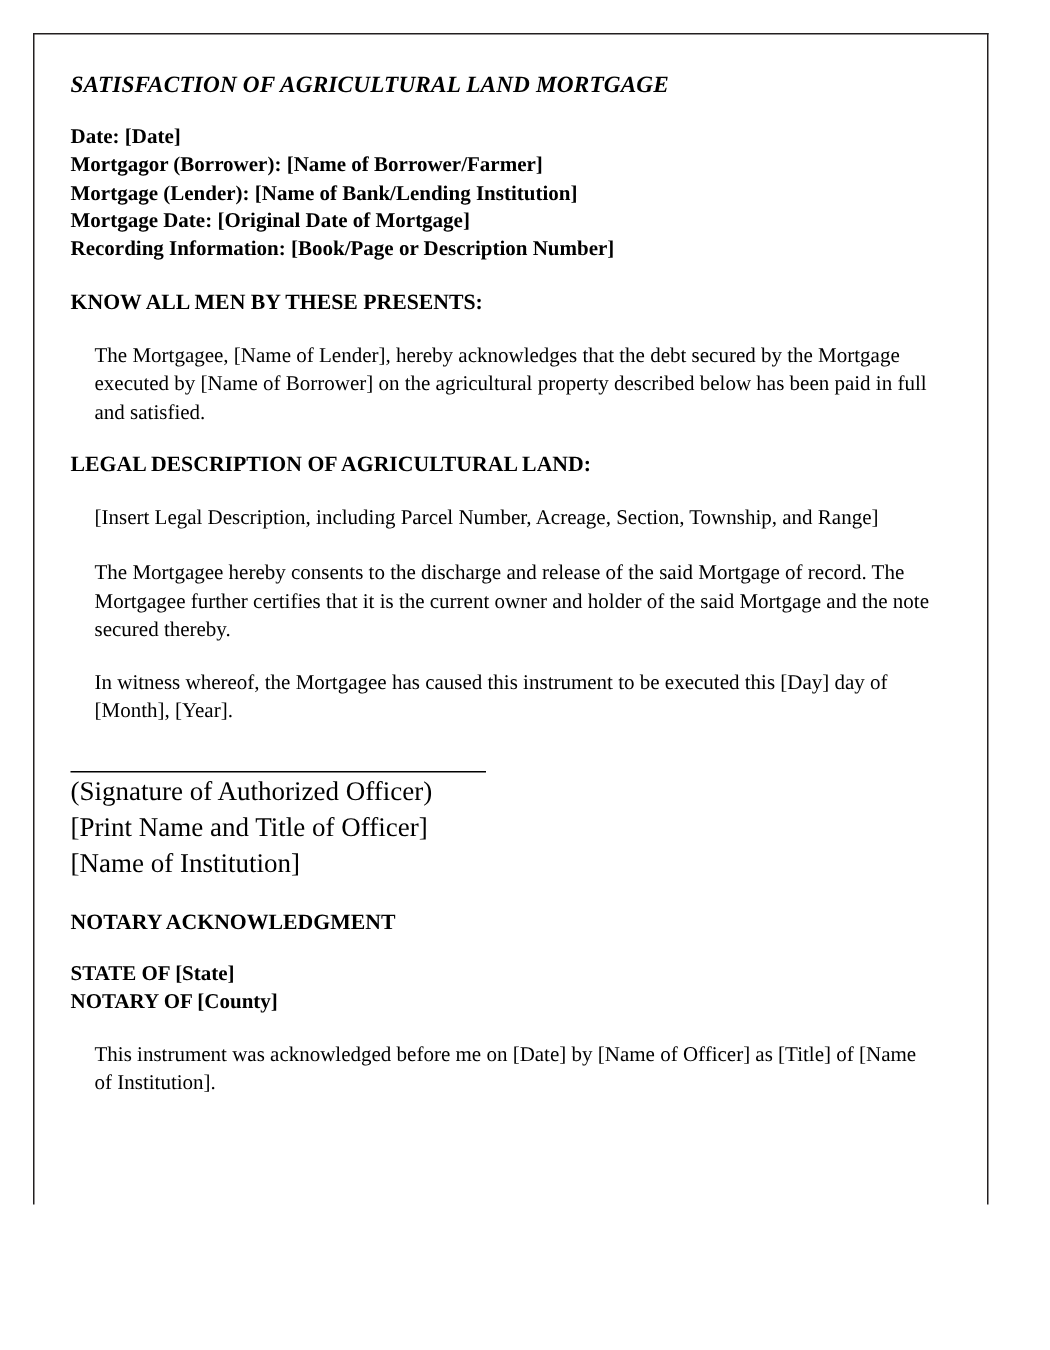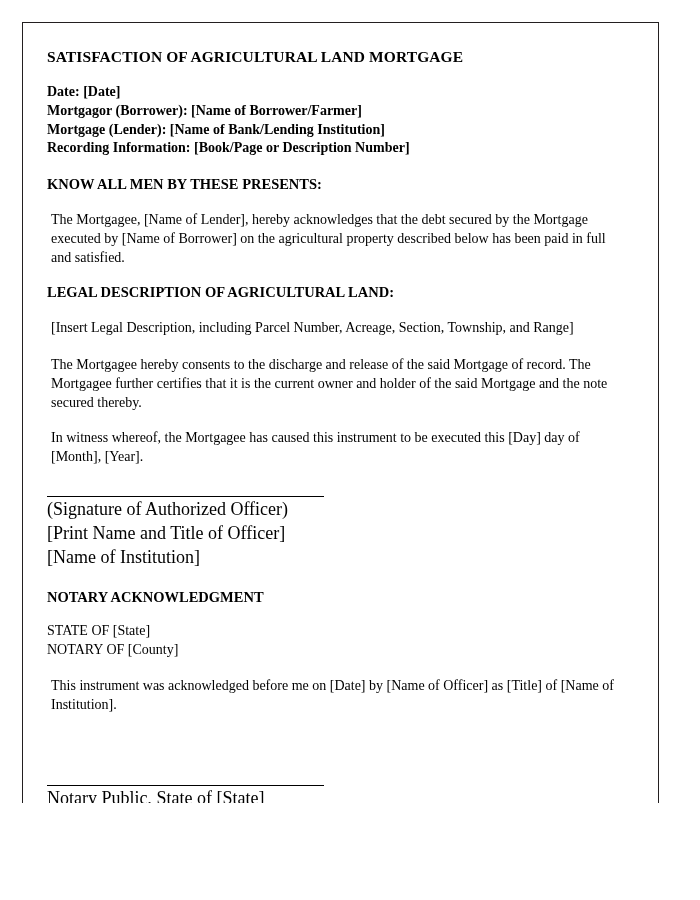--- a/index.html
+++ b/index.html
@@ -35,20 +35,21 @@
   .page-body {
     padding: 24px 34px 0 24px;
   }
 
   .doc-title {
     font-size: 15.5px;
     font-weight: bold;
     letter-spacing: 0.1px;
     margin: 0 0 17px 0;
     line-height: 1.25;
+    font-style: italic;
   }
 
   .field-list {
     margin: 0 0 17px 0;
   }
   .field-row {
     font-size: 14px;
     line-height: 1.33;
     white-space: nowrap;
   }
@@ -62,21 +63,21 @@
   .section-heading {
     font-size: 14.5px;
     font-weight: bold;
     margin: 0 0 16px 0;
     line-height: 1.3;
   }
 
   .para {
     font-size: 14px;
     line-height: 1.36;
-    margin: 0 0 16px 4px;
+    margin: 0 0 16px 16px;
     text-align: left;
   }
   .para-legal {
     margin-bottom: 18px;
   }
 
   .rule-line {
     width: 277px;
     height: 0;
     border-top: 1.4px solid #000000;
@@ -93,20 +94,21 @@
 
   .spacer-sig-top { height: 14px; }
   .spacer-notary-gap { height: 55px; }
 
   .addr-block {
     margin: 0 0 16px 0;
   }
   .addr-line {
     font-size: 14px;
     line-height: 1.33;
+    font-weight: bold;
   }
 
   
   .notary-sig-block {
     margin: 0;
   }
 </style>
 </head>
 <body>
 
@@ -120,20 +122,24 @@
         <span class="field-label">Date:</span>
         <span class="field-value">[Date]</span>
       </div>
       <div class="field-row">
         <span class="field-label">Mortgagor (Borrower):</span>
         <span class="field-value">[Name of Borrower/Farmer]</span>
       </div>
       <div class="field-row">
         <span class="field-label">Mortgage (Lender):</span>
         <span class="field-value">[Name of Bank/Lending Institution]</span>
+      </div>
+      <div class="field-row">
+        <span class="field-label">Mortgage Date:</span>
+        <span class="field-value">[Original Date of Mortgage]</span>
       </div>
       <div class="field-row">
         <span class="field-label">Recording Information:</span>
         <span class="field-value">[Book/Page or Description Number]</span>
       </div>
     </div>
 
     <div class="section-heading">KNOW ALL MEN BY THESE PRESENTS:</div>
 
     <p class="para">The Mortgagee, [Name of Lender], hereby acknowledges that the debt secured by the Mortgage executed by [Name of Borrower] on the agricultural property described below has been paid in full and satisfied.</p>

